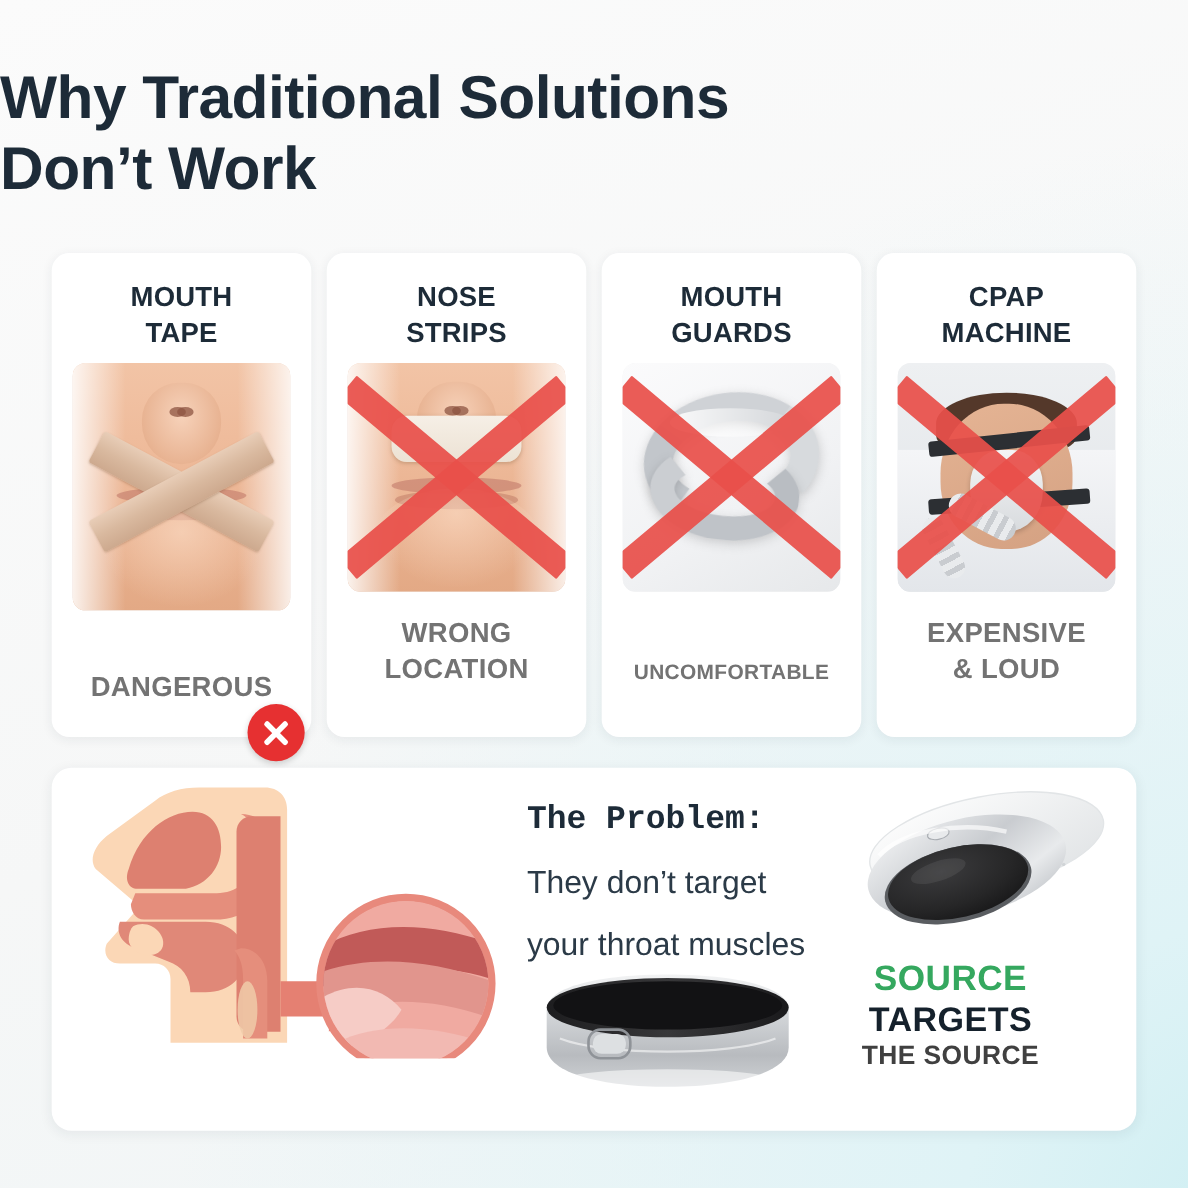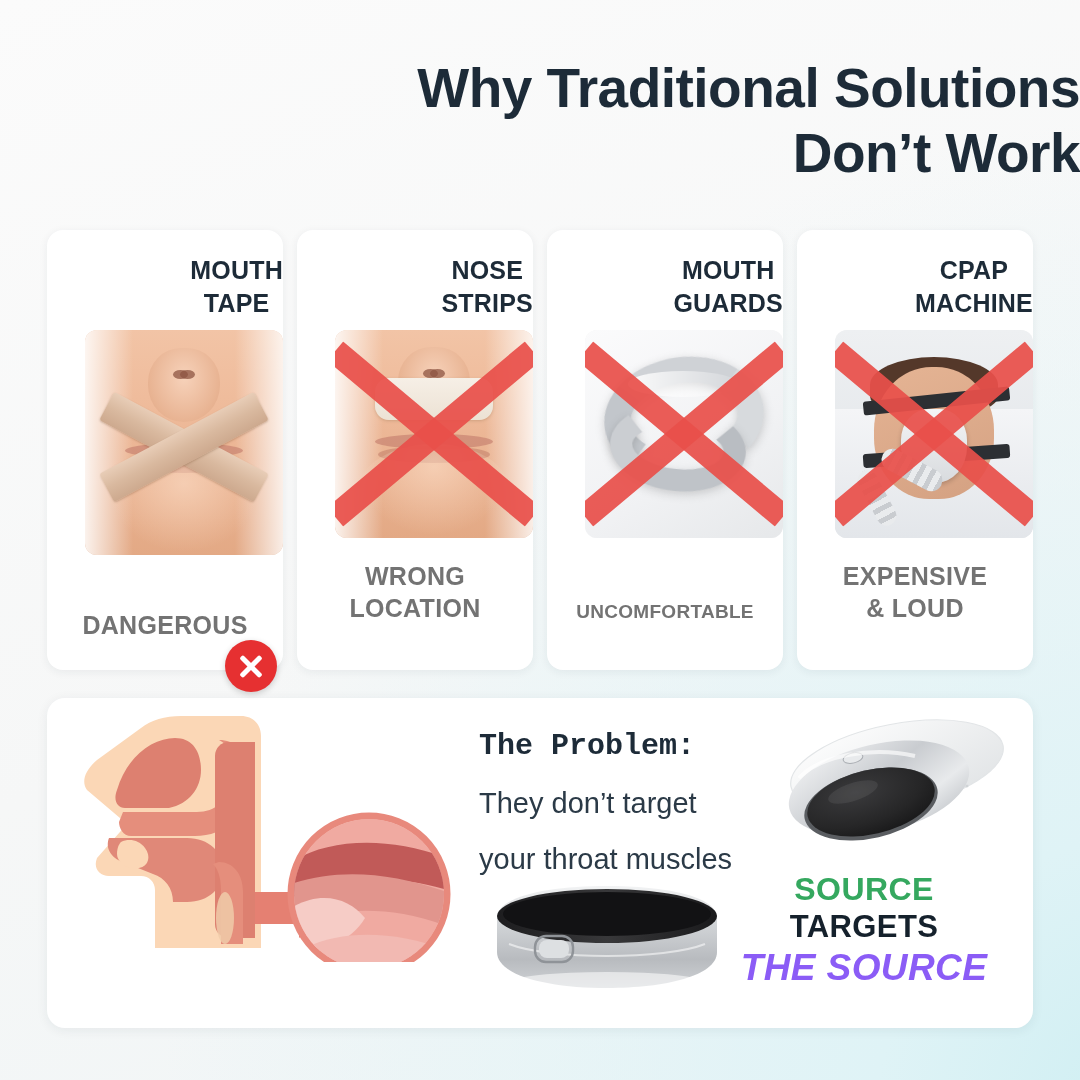--- a/index.html
+++ b/index.html
@@ -12,39 +12,39 @@
   #stage{
     position:absolute;inset:0;width:1080px;height:1080px;
     background:
       radial-gradient(circle at 108% 104%, #cdeef2 0%, #dff3f6 18%, rgba(223,243,246,0.55) 36%, rgba(247,248,248,0) 62%),
       linear-gradient(160deg,#fbfbfb 0%,#f6f7f7 55%,#eff5f6 100%);
   }
 
   
   .title{
     position:absolute;left:0;top:56px;width:1080px;
-    text-align:right;color:#1d2b38;
+    text-align:left;color:#1d2b38;
     font-size:55px;line-height:1.18;font-weight:700;
     letter-spacing:-0.5px;
   }
   .title .l2{display:block;}
 
   
   .cards{
     position:absolute;left:47px;top:230px;
     width:986px;height:440px;
     display:flex;gap:14px;
   }
   .card{
     position:relative;
     flex:1 1 0;
     background:#fff;
     border-radius:16px;
     box-shadow:0 2px 10px rgba(25,40,60,0.065);
-    display:flex;flex-direction:column;align-items:flex-end;
+    display:flex;flex-direction:column;align-items:center;
     padding-top:24px;
     overflow:visible;
   }
   .card-title{
     color:#1d2b38;
     font-size:25px;font-weight:700;line-height:1.32;
     text-align:center;letter-spacing:0.2px;
     text-transform:uppercase;
     height:70px;
   }
@@ -170,21 +170,21 @@
   .dev-top{position:absolute;right:22px;top:8px;width:236px;height:168px;}
   .dev-bottom{position:absolute;left:432px;top:180px;width:256px;height:120px;}
 
   
   .finally{
     position:absolute;right:26px;top:172px;width:286px;text-align:center;
     line-height:1.2;
   }
   .finally .f1{font-size:32px;font-weight:700;letter-spacing:.4px;}
   .finally .f2{font-size:31px;font-weight:700;color:#15212c;letter-spacing:.4px;}
-  .finally .f3{font-size:37px;font-weight:700;color:#8b5cf6;letter-spacing:.4px;font-style:italic;}
+  .finally .f3{font-size:24px;font-weight:700;color:#404040;letter-spacing:.4px;}
 </style>
 </head>
 <body>
 
 <div id="stage">
 
   <div class="title">
     <span>Why Traditional Solutions</span>
     <span class="l2">Don’t Work</span>
   </div>

